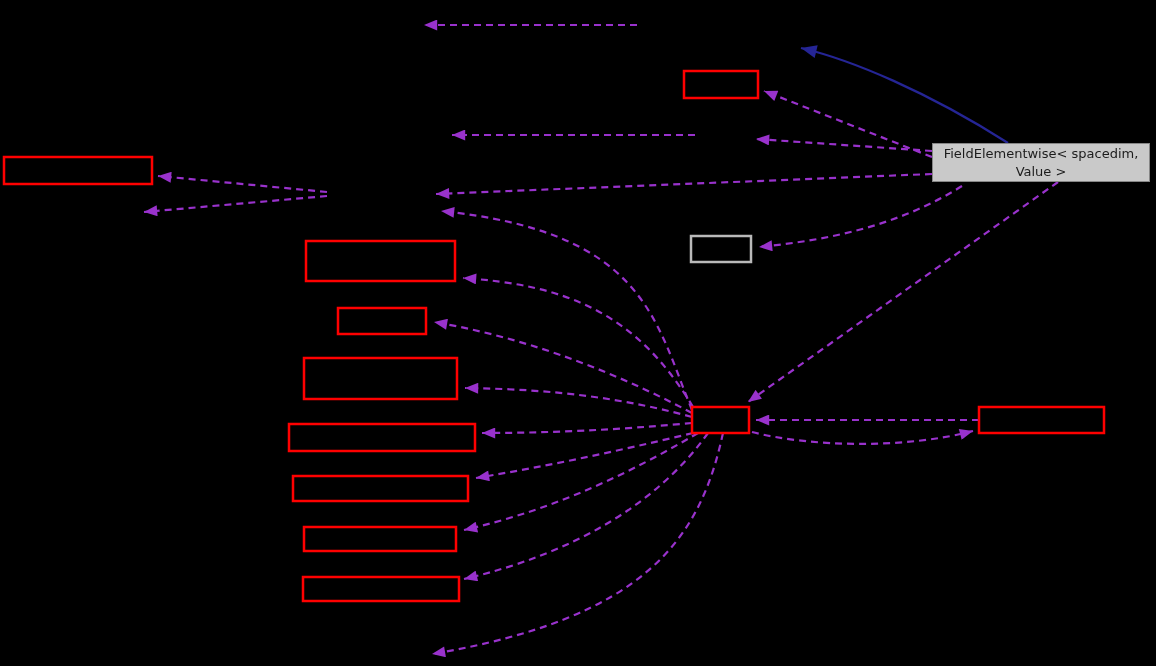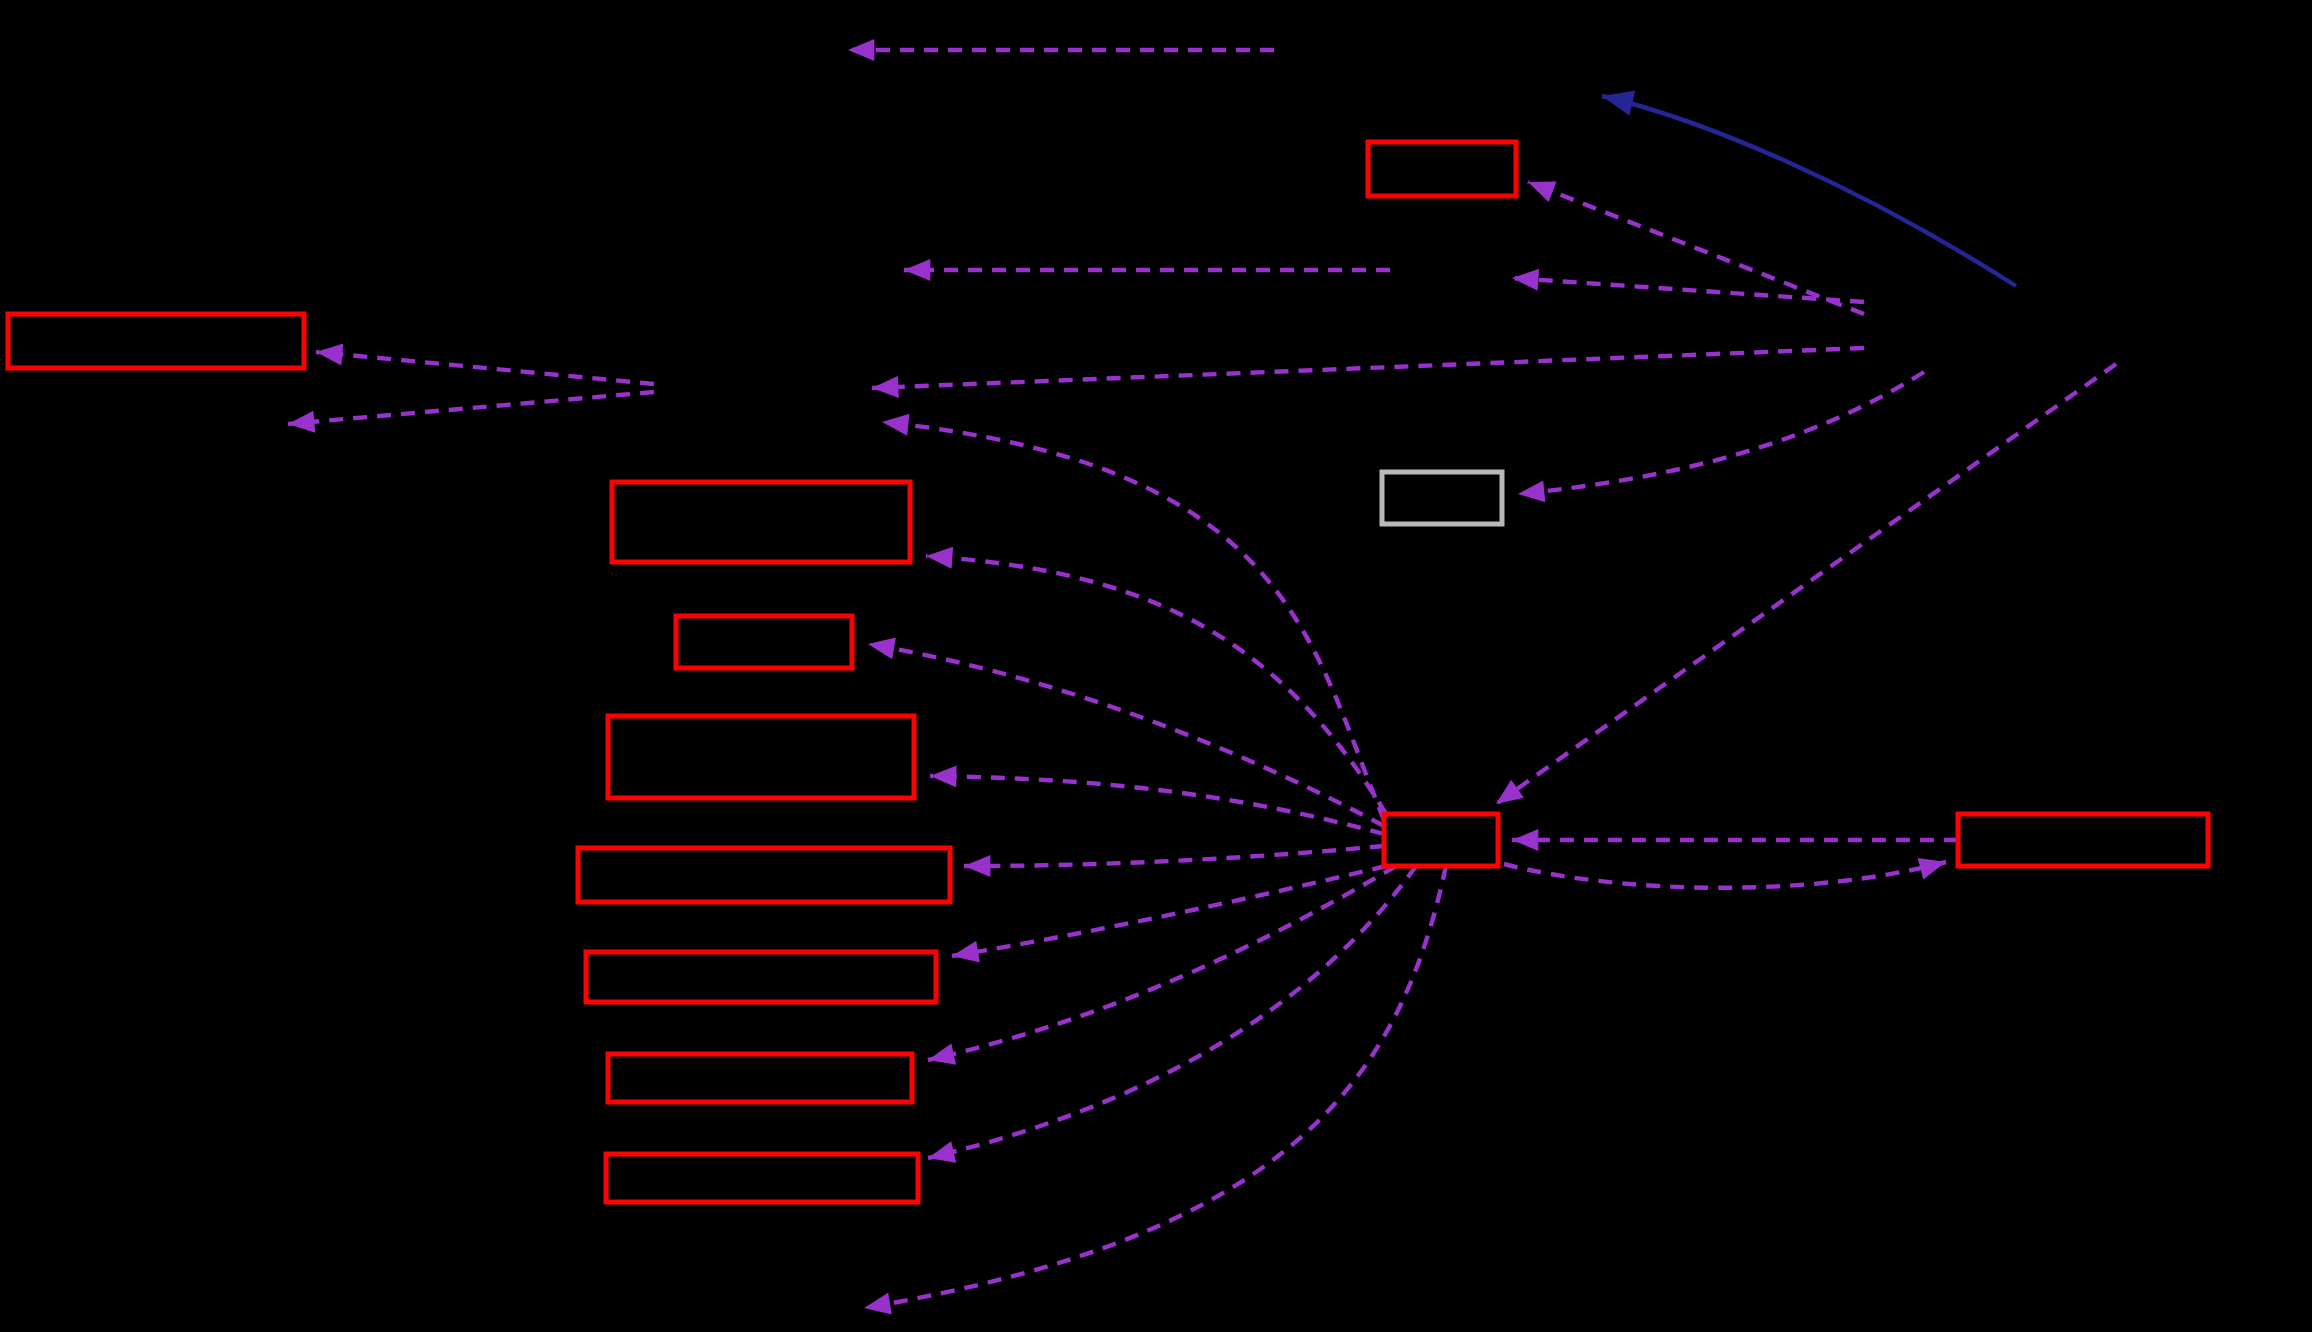--- a/index.html
+++ b/index.html
@@ -81,13 +81,17 @@
         <rect x="304" y="358" width="153" height="41" fill="#000" stroke="#ff0000" stroke-width="2.5"></rect>
         <rect x="289" y="424" width="186" height="27" fill="#000" stroke="#ff0000" stroke-width="2.5"></rect>
         <rect x="293" y="476" width="175" height="25" fill="#000" stroke="#ff0000" stroke-width="2.5"></rect>
         <rect x="304" y="527" width="152" height="24" fill="#000" stroke="#ff0000" stroke-width="2.5"></rect>
         <rect x="303" y="577" width="156" height="24" fill="#000" stroke="#ff0000" stroke-width="2.5"></rect>
         <rect x="692" y="407" width="57" height="26" fill="#000" stroke="#ff0000" stroke-width="2.5"></rect>
         <rect x="979" y="407" width="125" height="26" fill="#000" stroke="#ff0000" stroke-width="2.5"></rect>
       </g>
   </svg>
 
+  <div class="current-node" id="current-node" style="left: 932px; top: 143px; width: 218px; height: 39px; background: rgb(201, 201, 201); border-color: rgb(134, 134, 134); color: rgb(28, 28, 28);">
+    <span>FieldElementwise&lt; spacedim,
+Value &gt;</span>
+  </div>
 </div>
 
 </body></html>

